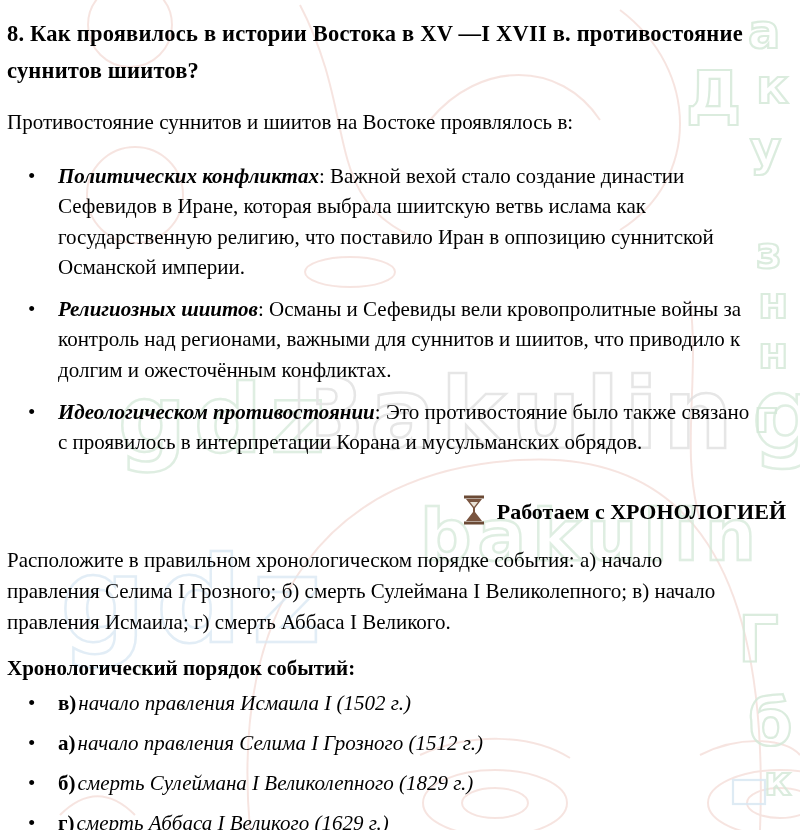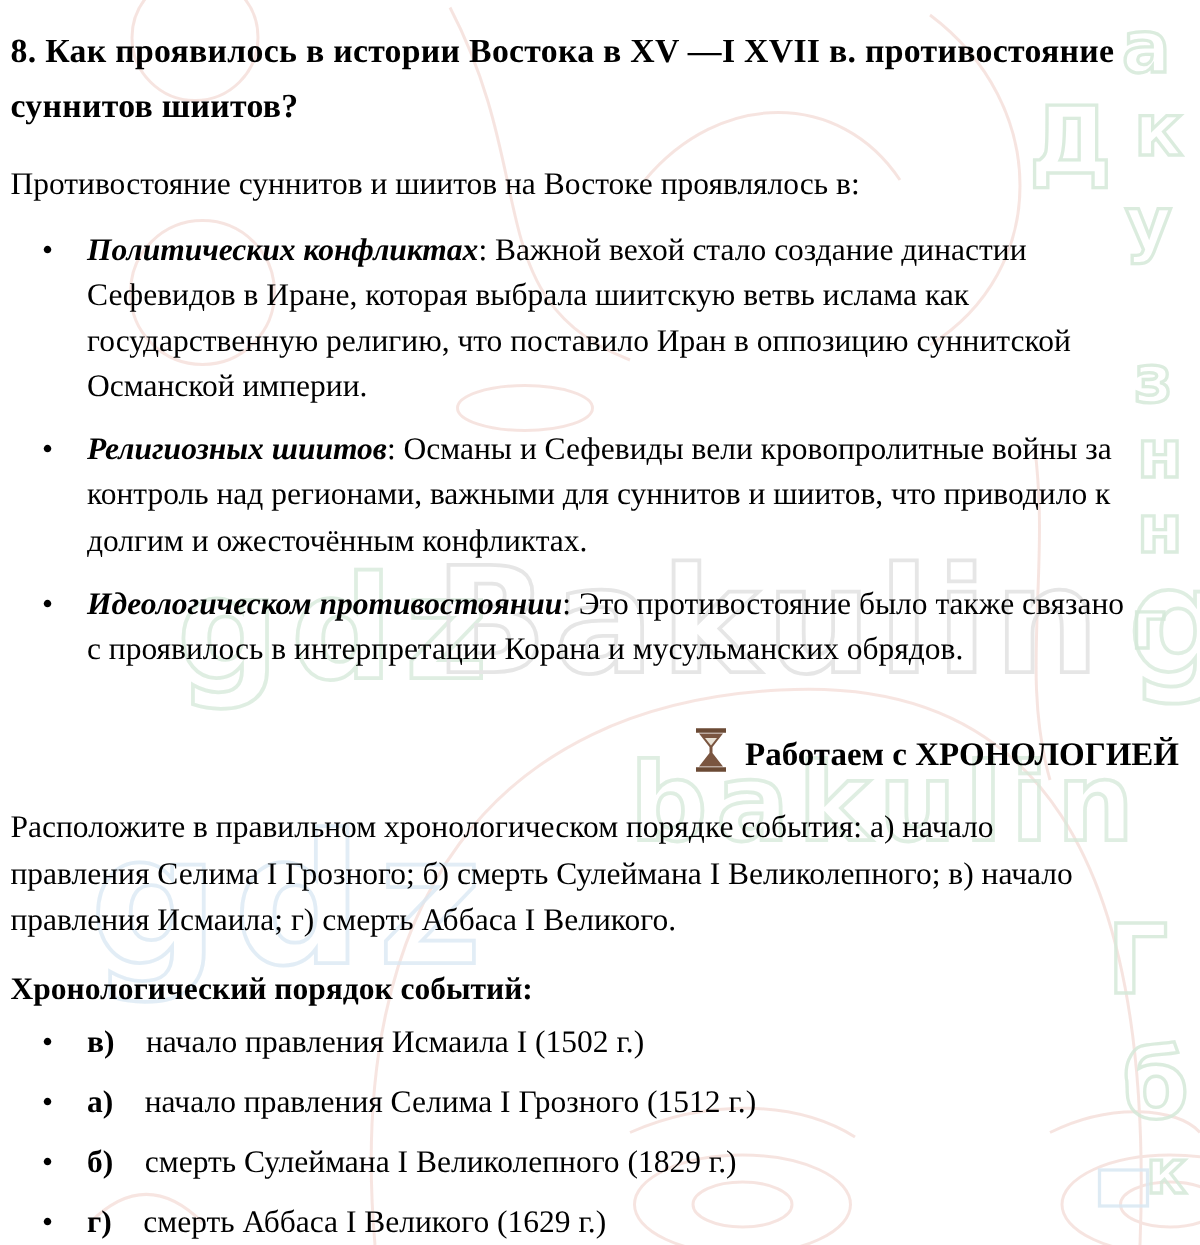--- a/index.html
+++ b/index.html
@@ -8,21 +8,21 @@
     background:#ffffff; color:#000;
     font-family:"Liberation Serif","DejaVu Serif",serif;
   }
   .watermark { position:absolute; left:0; top:0; z-index:0; pointer-events:none; }
   .content { position:relative; z-index:1; padding:16px 14px 0 7px; }
 
   .question-title {
     font-size:22.5px; font-weight:bold; line-height:1.64;
     margin:0 0 18px 0; max-width:745px; letter-spacing:0.2px;
   }
-  .intro { font-size:21px; margin:0 0 14px 0; line-height:1.4; }
+  .intro { font-size:21px; margin:0 0 24px 0; line-height:1.4; }
 
   ul { list-style:none; margin:0; padding:0; }
   .points > li {
     position:relative; padding-left:51px; margin-bottom:12px;
     font-size:21px; line-height:1.44; max-width:700px;
   }
   .marker { position:absolute; left:21px; top:0; }
   .point-lead { font-weight:bold;font-style:italic; }
 
   .chrono-header { display:flex; align-items:center; gap:11px; margin:38px 0 0 0;justify-content:flex-end; }
@@ -34,21 +34,21 @@
     margin:16px 0 0 0; max-width:745px;
   }
   .order-heading { font-size:21px; font-weight:bold; margin:18px 0 0 0; }
 
   .order { margin-top:8px; }
   .order > li {
     position:relative; padding-left:51px; margin-bottom:11px;
     font-size:21px; line-height:1.38;
   }
   .evt-label { font-weight:bold; }
-  .evt-text { margin-left:21px; }
+  .evt-text { margin-left:2px;font-style:italic; }
 </style>
 </head>
 <body>
 
 <div class="canvas">
 
   <svg class="watermark" width="800" height="830" viewBox="0 0 800 830">
 
     <g fill="none" stroke="#f0cfc8" stroke-width="2" opacity="0.55">
       <circle cx="130" cy="25" r="42"></circle>

